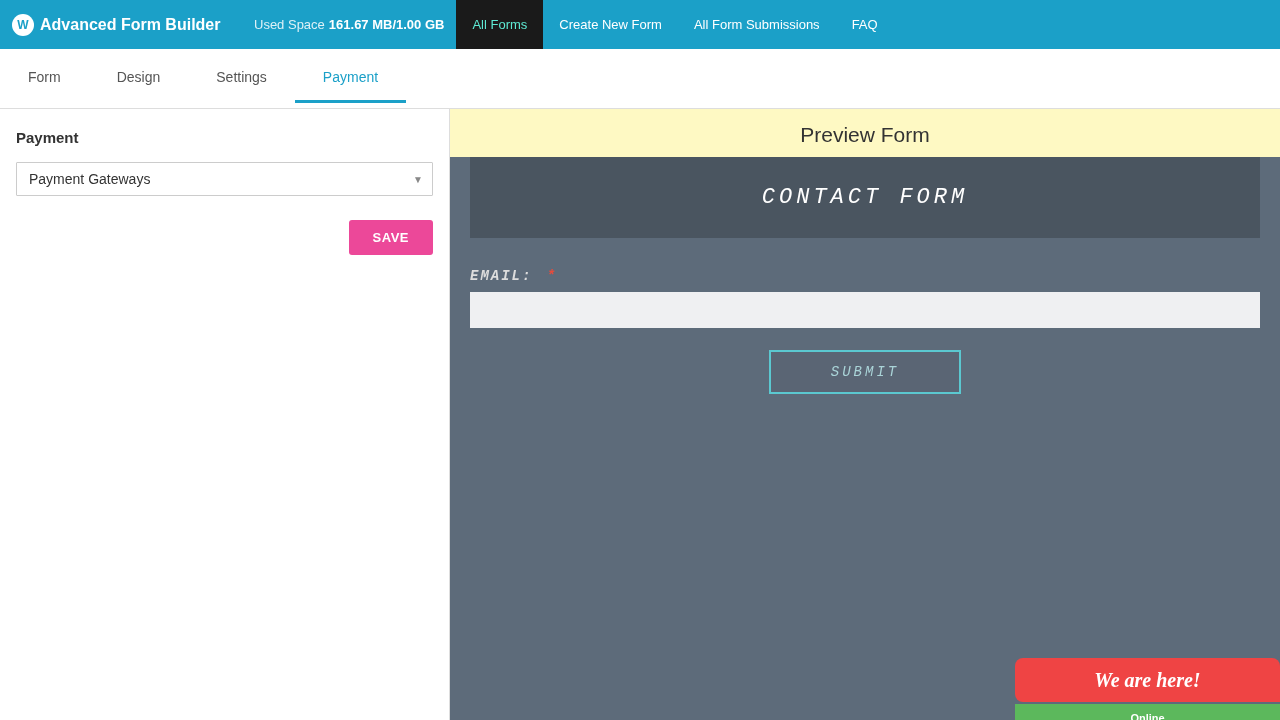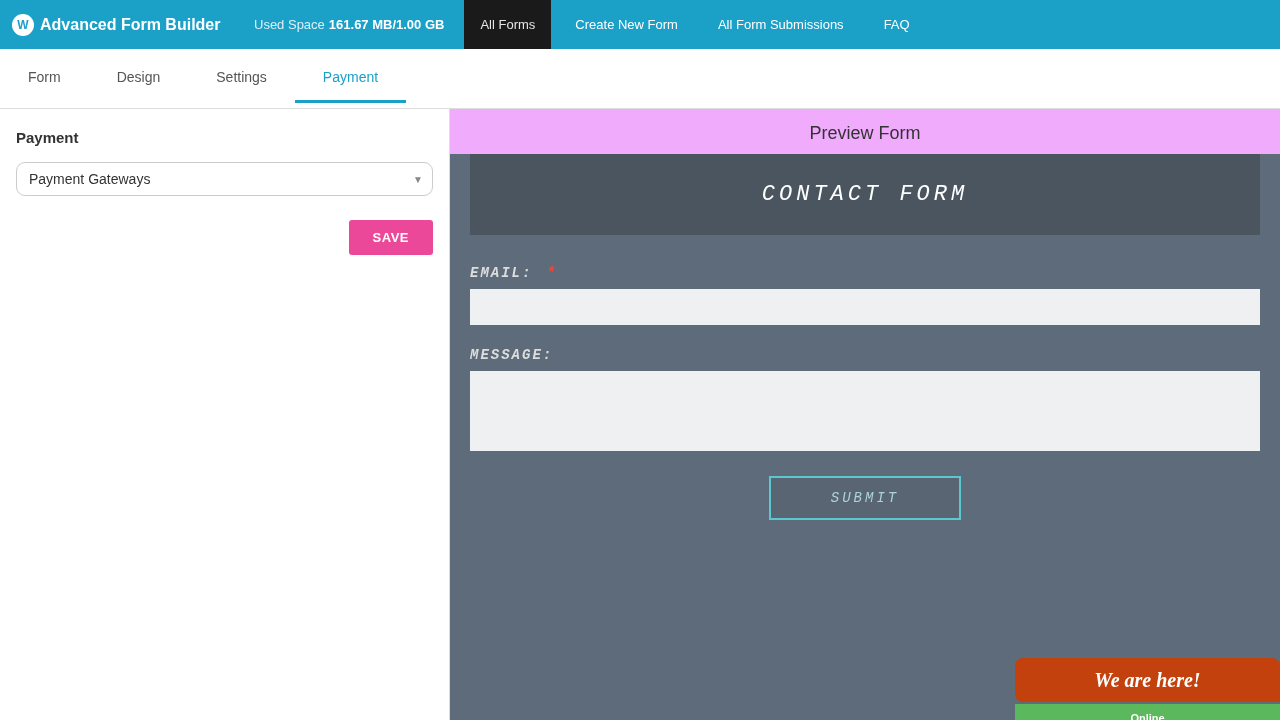--- a/index.html
+++ b/index.html
@@ -30,21 +30,21 @@
       height: 22px;
       display: flex;
       align-items: center;
       justify-content: center;
       font-size: 12px;
       font-weight: bold;
     }
     .top-nav-center {
       display: flex;
       align-items: center;
-      gap: 8px;
+      gap: 0;
       flex: 1;
     }
     .nav-info {
       color: #fff;
       font-size: 13px;
       padding: 0 12px;
       display: flex;
       align-items: center;
       gap: 4px;
     }
@@ -54,21 +54,21 @@
       color: #fff;
       font-size: 13px;
       padding: 0 16px;
       height: 49px;
       display: flex;
       align-items: center;
       cursor: pointer;
       text-decoration: none;
       white-space: nowrap;
     }
-    .nav-btn.active { background: #1a1a1a; color: #e5e5e5; }
+    .nav-btn.active { background: #1a1a1a; color: #5eead4; }
 
     
     .sub-tabs {
       height: 60px;
       display: flex;
       align-items: center;
       border-bottom: 1px solid #ddd;
       background: #fff;
       padding: 0;
     }
@@ -105,21 +105,21 @@
     .panel-title {
       font-size: 15px;
       font-weight: bold;
       color: #333;
       margin-bottom: 16px;
     }
     .dropdown-field {
       width: 100%;
       padding: 8px 12px;
       border: 1px solid #ccc;
-      border-radius: 9px;
+      border-radius: 1px;
       font-size: 14px;
       color: #333;
       background: #fff;
       cursor: pointer;
       appearance: none;
       -webkit-appearance: none;
     }
     .dropdown-wrapper {
       position: relative;
       width: 100%;
@@ -155,23 +155,23 @@
     .right-panel {
       flex: 1;
       background: #f5f5f5;
       overflow: auto;
       display: flex;
       flex-direction: column;
     }
     .preview-title {
       text-align: center;
       padding: 14px 0 10px;
-      font-size: 18px;
+      font-size: 21px;
       color: #333;
-      background: #f0abfc;
+      background: #fef9c3;
     }
 
     
     .contact-form-container {
       background: #5d6b7a;
       padding: 0 20px 30px 20px;
       min-height: 100%;
     }
     .form-header {
       background: #4a5560;
@@ -242,21 +242,21 @@
     }
 
     
     .chat-widget {
       position: absolute;
       bottom: 0;
       right: 0;
       width: 265px;
     }
     .chat-bubble {
-      background: #c2410c;
+      background: #ef4444;
       border-radius: 8px 8px 0 8px;
       padding: 10px 24px;
       text-align: center;
       font-size: 20px;
       font-weight: bold;
       color: #fff;
       line-height: 1.2;
       font-style: italic;
       font-family: Georgia, serif;
       margin-bottom: 2px;
@@ -338,24 +338,20 @@
 
 
         <div class="form-field-group">
           <label class="form-label">
             <span>EMAIL:</span>
             <span class="required-star">*</span>
           </label>
           <input class="form-input" type="email" style="">
         </div>
 
-        <div class="form-field-group">
-          <label class="form-label">MESSAGE:</label>
-          <textarea class="form-textarea" style=""></textarea>
-        </div>
 
         <div class="submit-row">
           <button class="submit-btn">SUBMIT</button>
         </div>
       </div>
 
       <div class="chat-widget">
         <div class="chat-bubble">
           <span>We are here!</span>
         </div>

